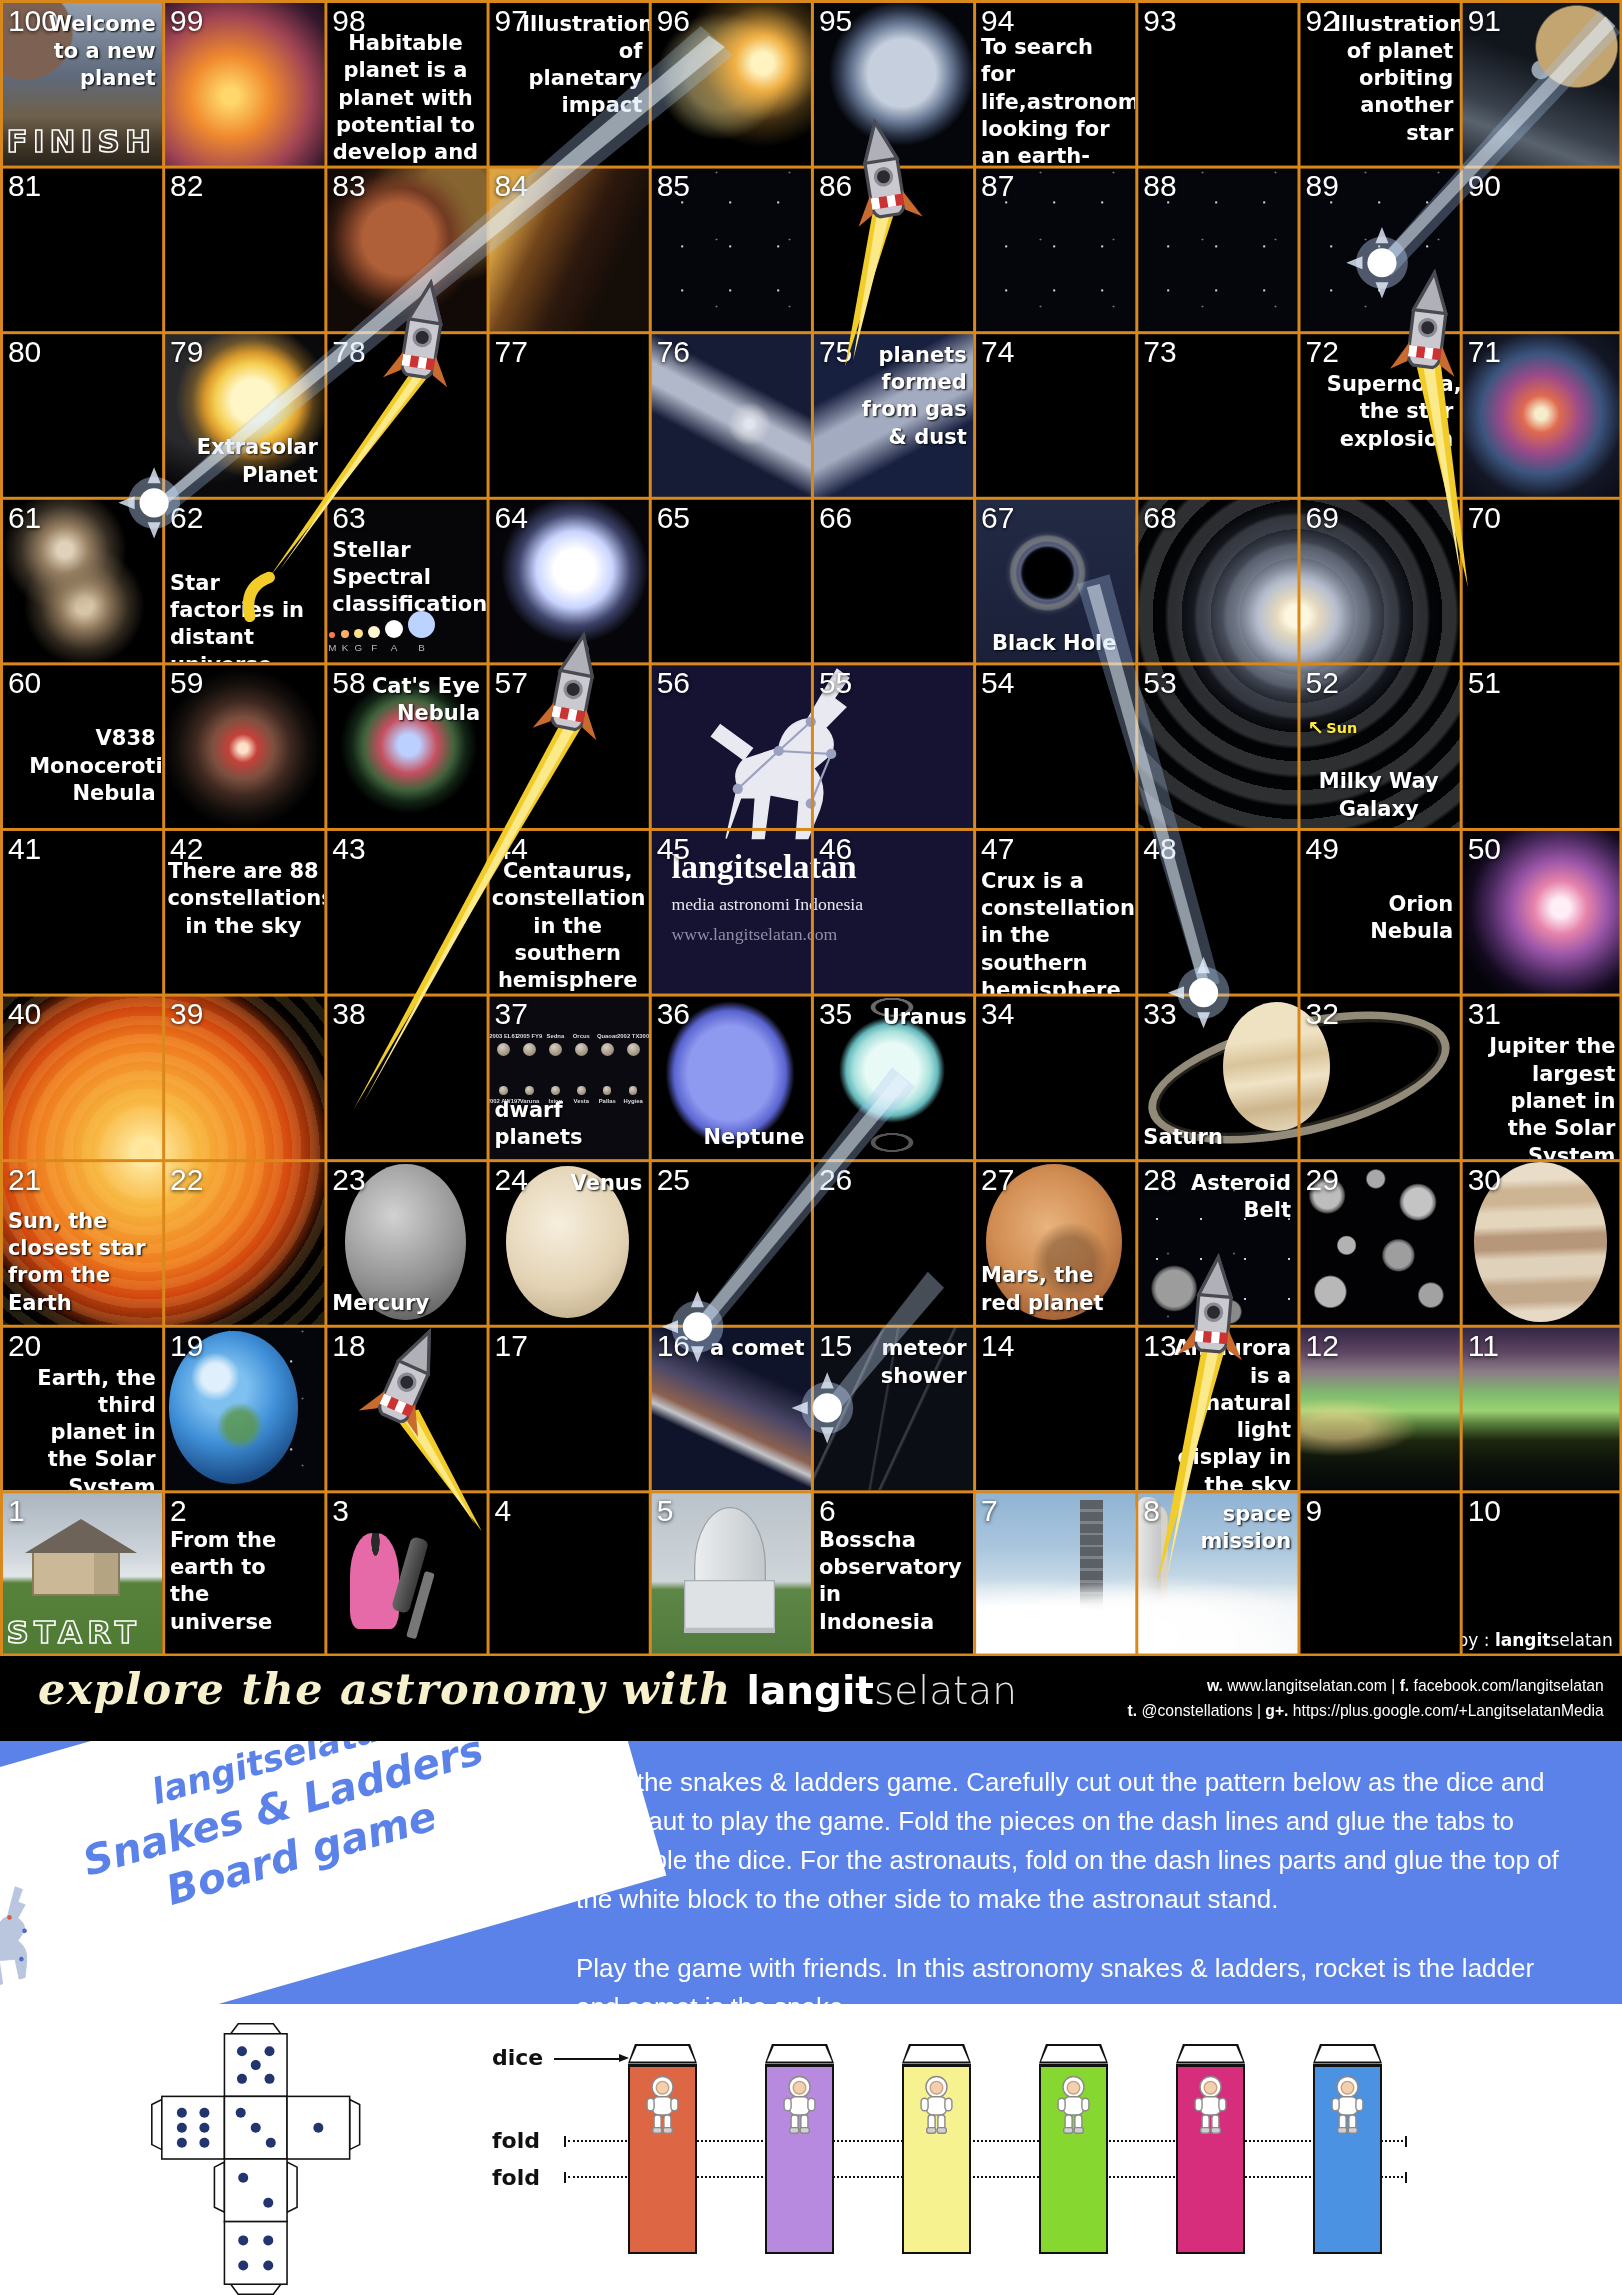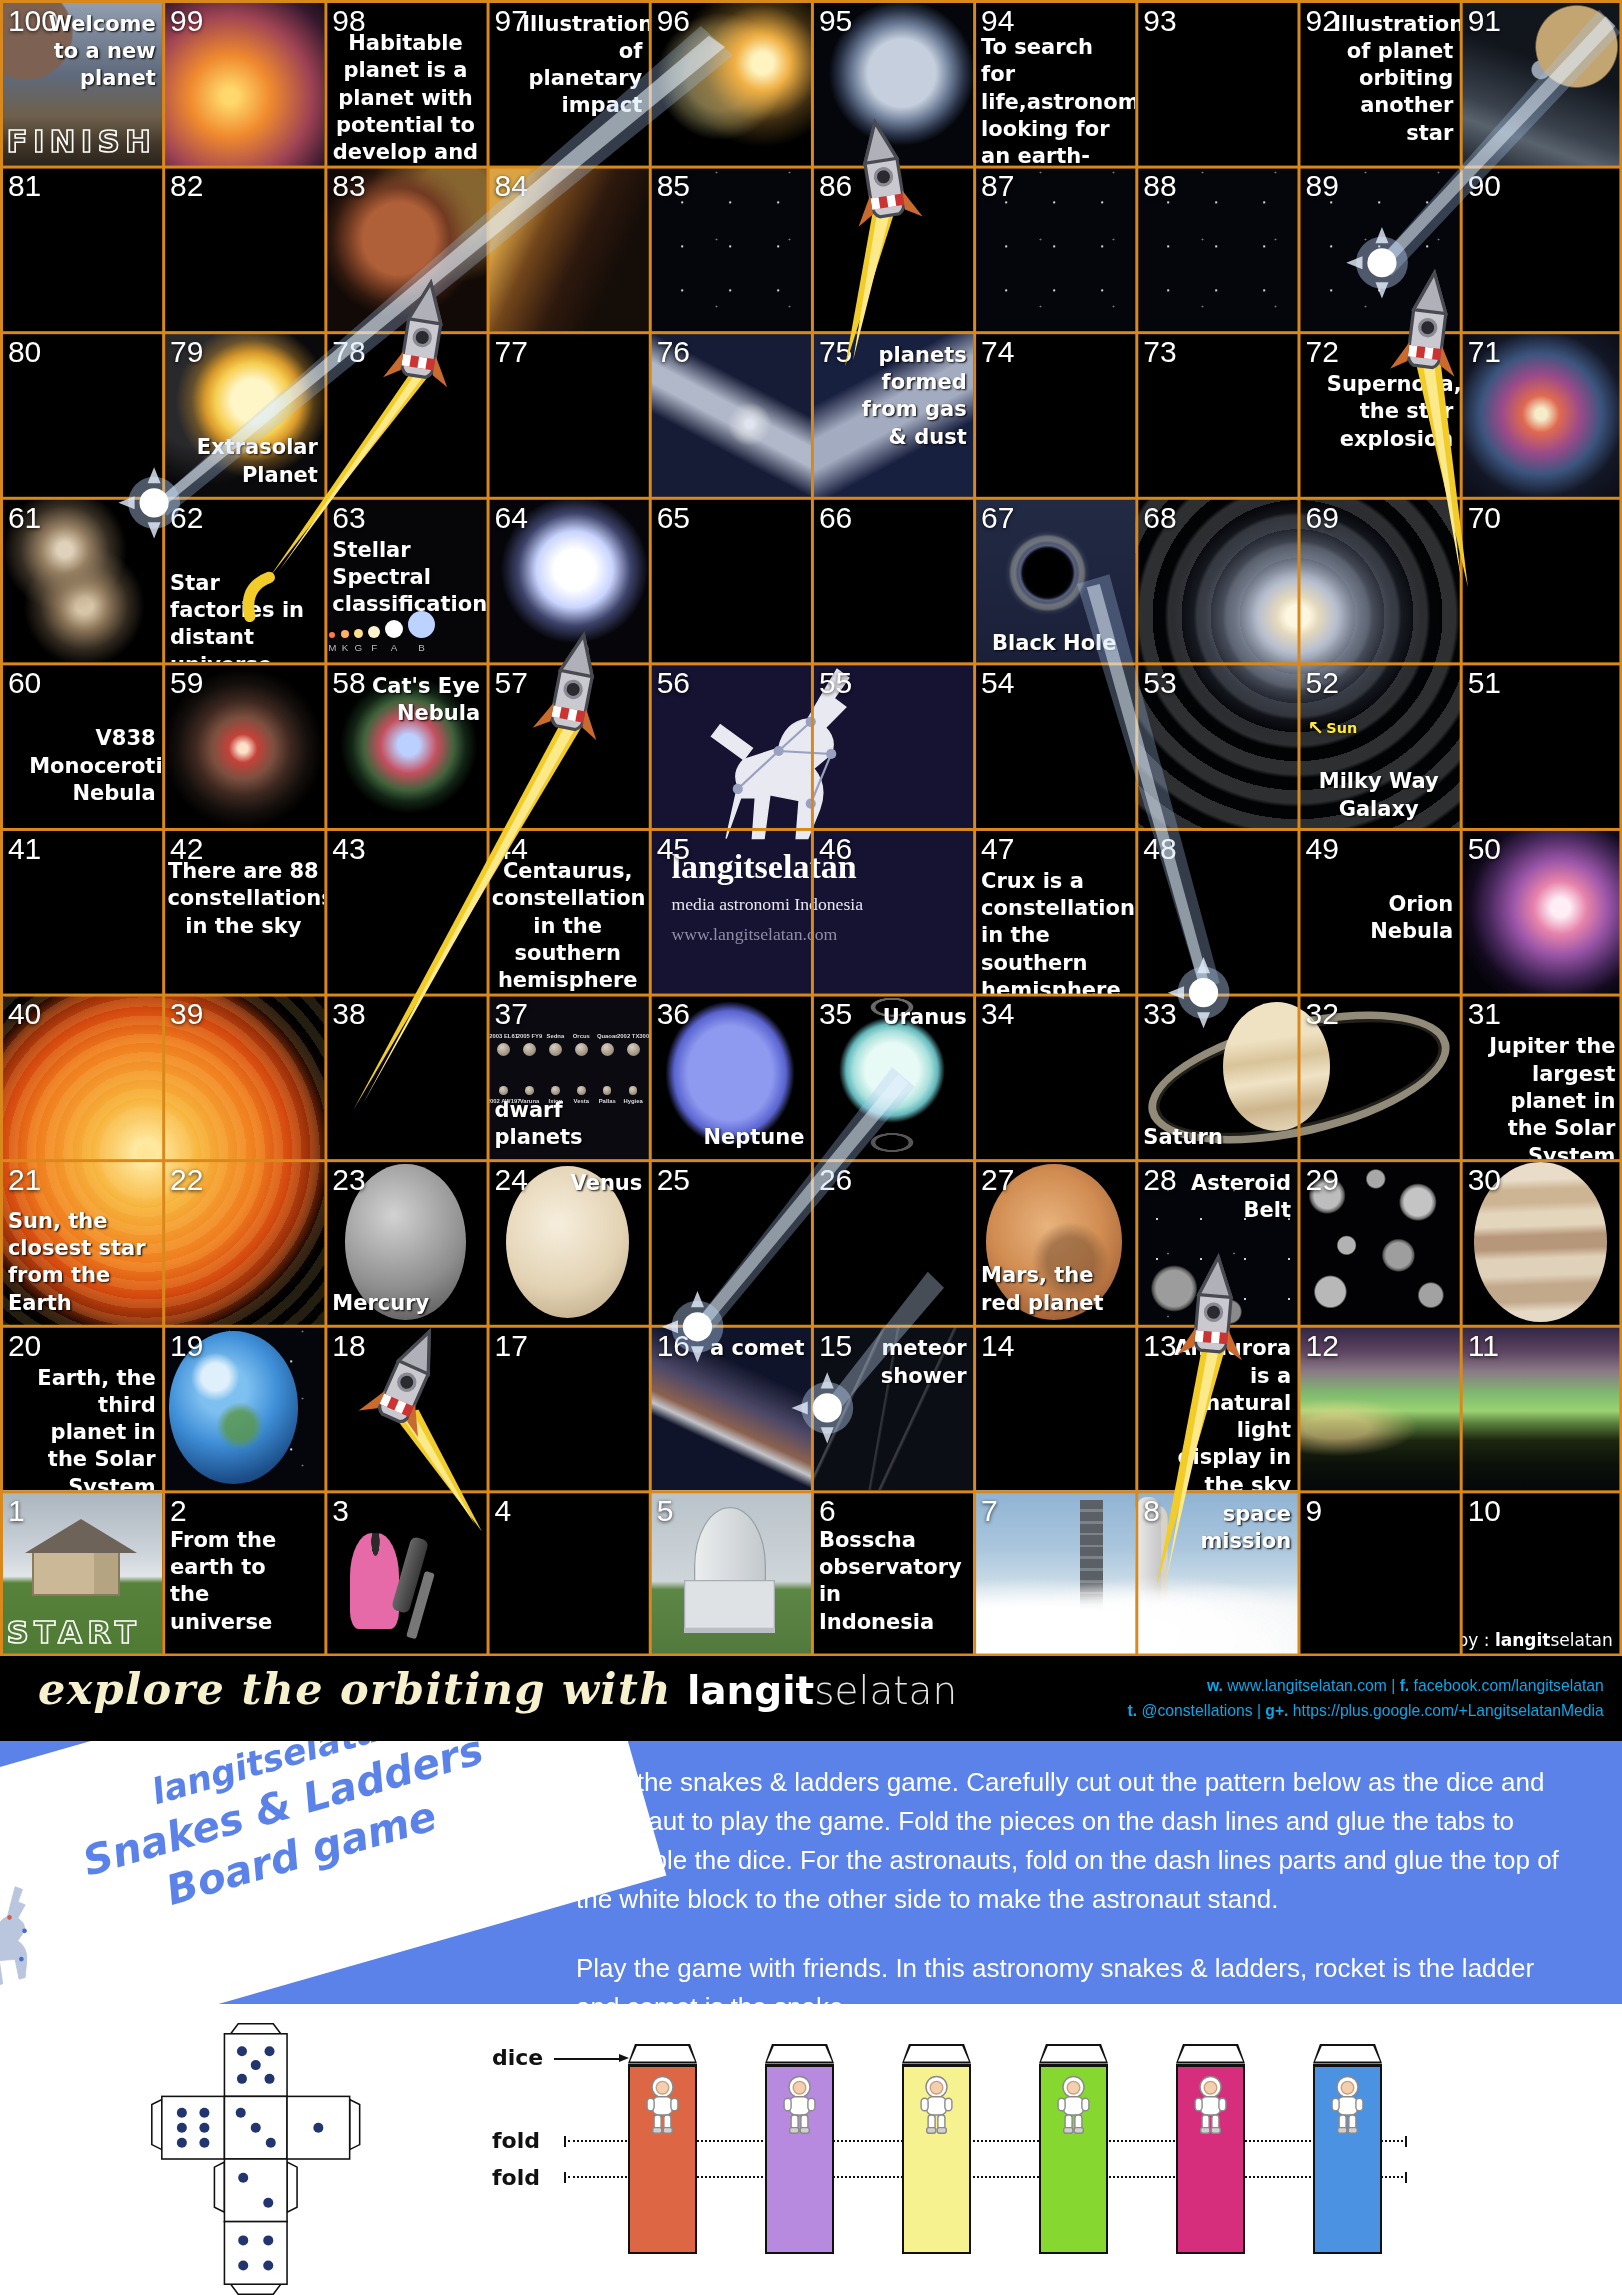--- a/index.html
+++ b/index.html
@@ -113,21 +113,21 @@
   .sh-tower{position:absolute;left:33%;top:6%;width:7%;height:82%;background:repeating-linear-gradient(180deg,#5a6066 0 9.2px,#7d838a 9.2px 11.8px)}
   .sh-rocket{position:absolute;left:50%;top:4%;width:8%;height:66%;background:linear-gradient(90deg,#ececec,#c6c6c6);border-radius:45% 45% 8% 8%/14% 14% 4% 4%;box-shadow:9.2px 6.5px 0 -2.6px #d8d2c4}
   .sh-clouds{position:absolute;left:0;right:0;bottom:0;height:52%;background:radial-gradient(ellipse at 18% 78%,#fff 0 32%,transparent 62%),radial-gradient(ellipse at 58% 96%,#fdfdfd 0 38%,transparent 66%),radial-gradient(ellipse at 88% 66%,#f2f5f7 0 26%,transparent 56%)}
 
   
   #banner{position:absolute;left:0;top:1656px;width:100%;height:85px;background:#000}
   .tagline{position:absolute;left:38px;top:11.8px;white-space:nowrap}
   .tag-script{font:italic 700 43px/1 "DejaVu Serif",serif;color:#f6f0cc;letter-spacing:1.3px}
   .tag-brand-b{font:700 39px/1 "DejaVu Sans",sans-serif;color:#fff;margin-left:11.8px}
   .tag-brand-r{font:300 39px/1 "DejaVu Sans",sans-serif;color:#e4e4e4}
-  .contacts{position:absolute;right:18.3px;top:17px;text-align:right;font:400 15.7px/1.6 "Liberation Sans",sans-serif;color:#0ea5e9}
+  .contacts{position:absolute;right:18.3px;top:17px;text-align:right;font:400 15.7px/1.6 "Liberation Sans",sans-serif;color:#ffffff}
   .contacts .bld{font-weight:700}
 
   
   #instructions{position:absolute;left:0;top:1741px;width:100%;height:263px;background:#5b82e8;overflow:hidden}
   .badge{position:absolute;left:-98px;top:-46px;width:739px;height:288px;background:#fff;transform:rotate(-16deg)}
   .badge svg{position:absolute;left:34px;top:111px;width:124px;height:111px}
   .badge-lines{position:absolute;left:157px;top:46px;font:italic 700 41px/1.25 "DejaVu Sans",sans-serif;color:#5b82e8}
   .badge-l1{margin-left:111px;font-size:35px}
   .badge-l2{margin-left:26px}
   .badge-l3{margin-left:98px}
@@ -694,21 +694,21 @@
       <g>
         <polygon points="741,831 756,829 713,978" fill="#f2cd2a"></polygon>
         <polygon points="745,830 752,830 719,974" fill="#fbe98a"></polygon>
         <use href="#rkt" transform="translate(748,811) rotate(5)"></use>
       </g>
     </svg>
   </div>
 
   <div id="banner">
     <div class="tagline">
-      <span class="tag-script">explore the orbiting with</span>
+      <span class="tag-script">explore the astronomy with</span>
       <span class="tag-brand-b">langit</span><span class="tag-brand-r">selatan</span>
     </div>
     <div class="contacts">
       <div id="contact1"><span class="bld">w.</span><span> www.langitselatan.com</span><span> | </span><span class="bld">f.</span><span> facebook.com/langitselatan</span></div>
       <div id="contact2"><span class="bld">t.</span><span> @constellations</span><span> | </span><span class="bld">g+.</span><span> https://plus.google.com/+LangitselatanMedia</span></div>
     </div>
   </div>
 
   <div id="instructions">
     <div class="badge">

